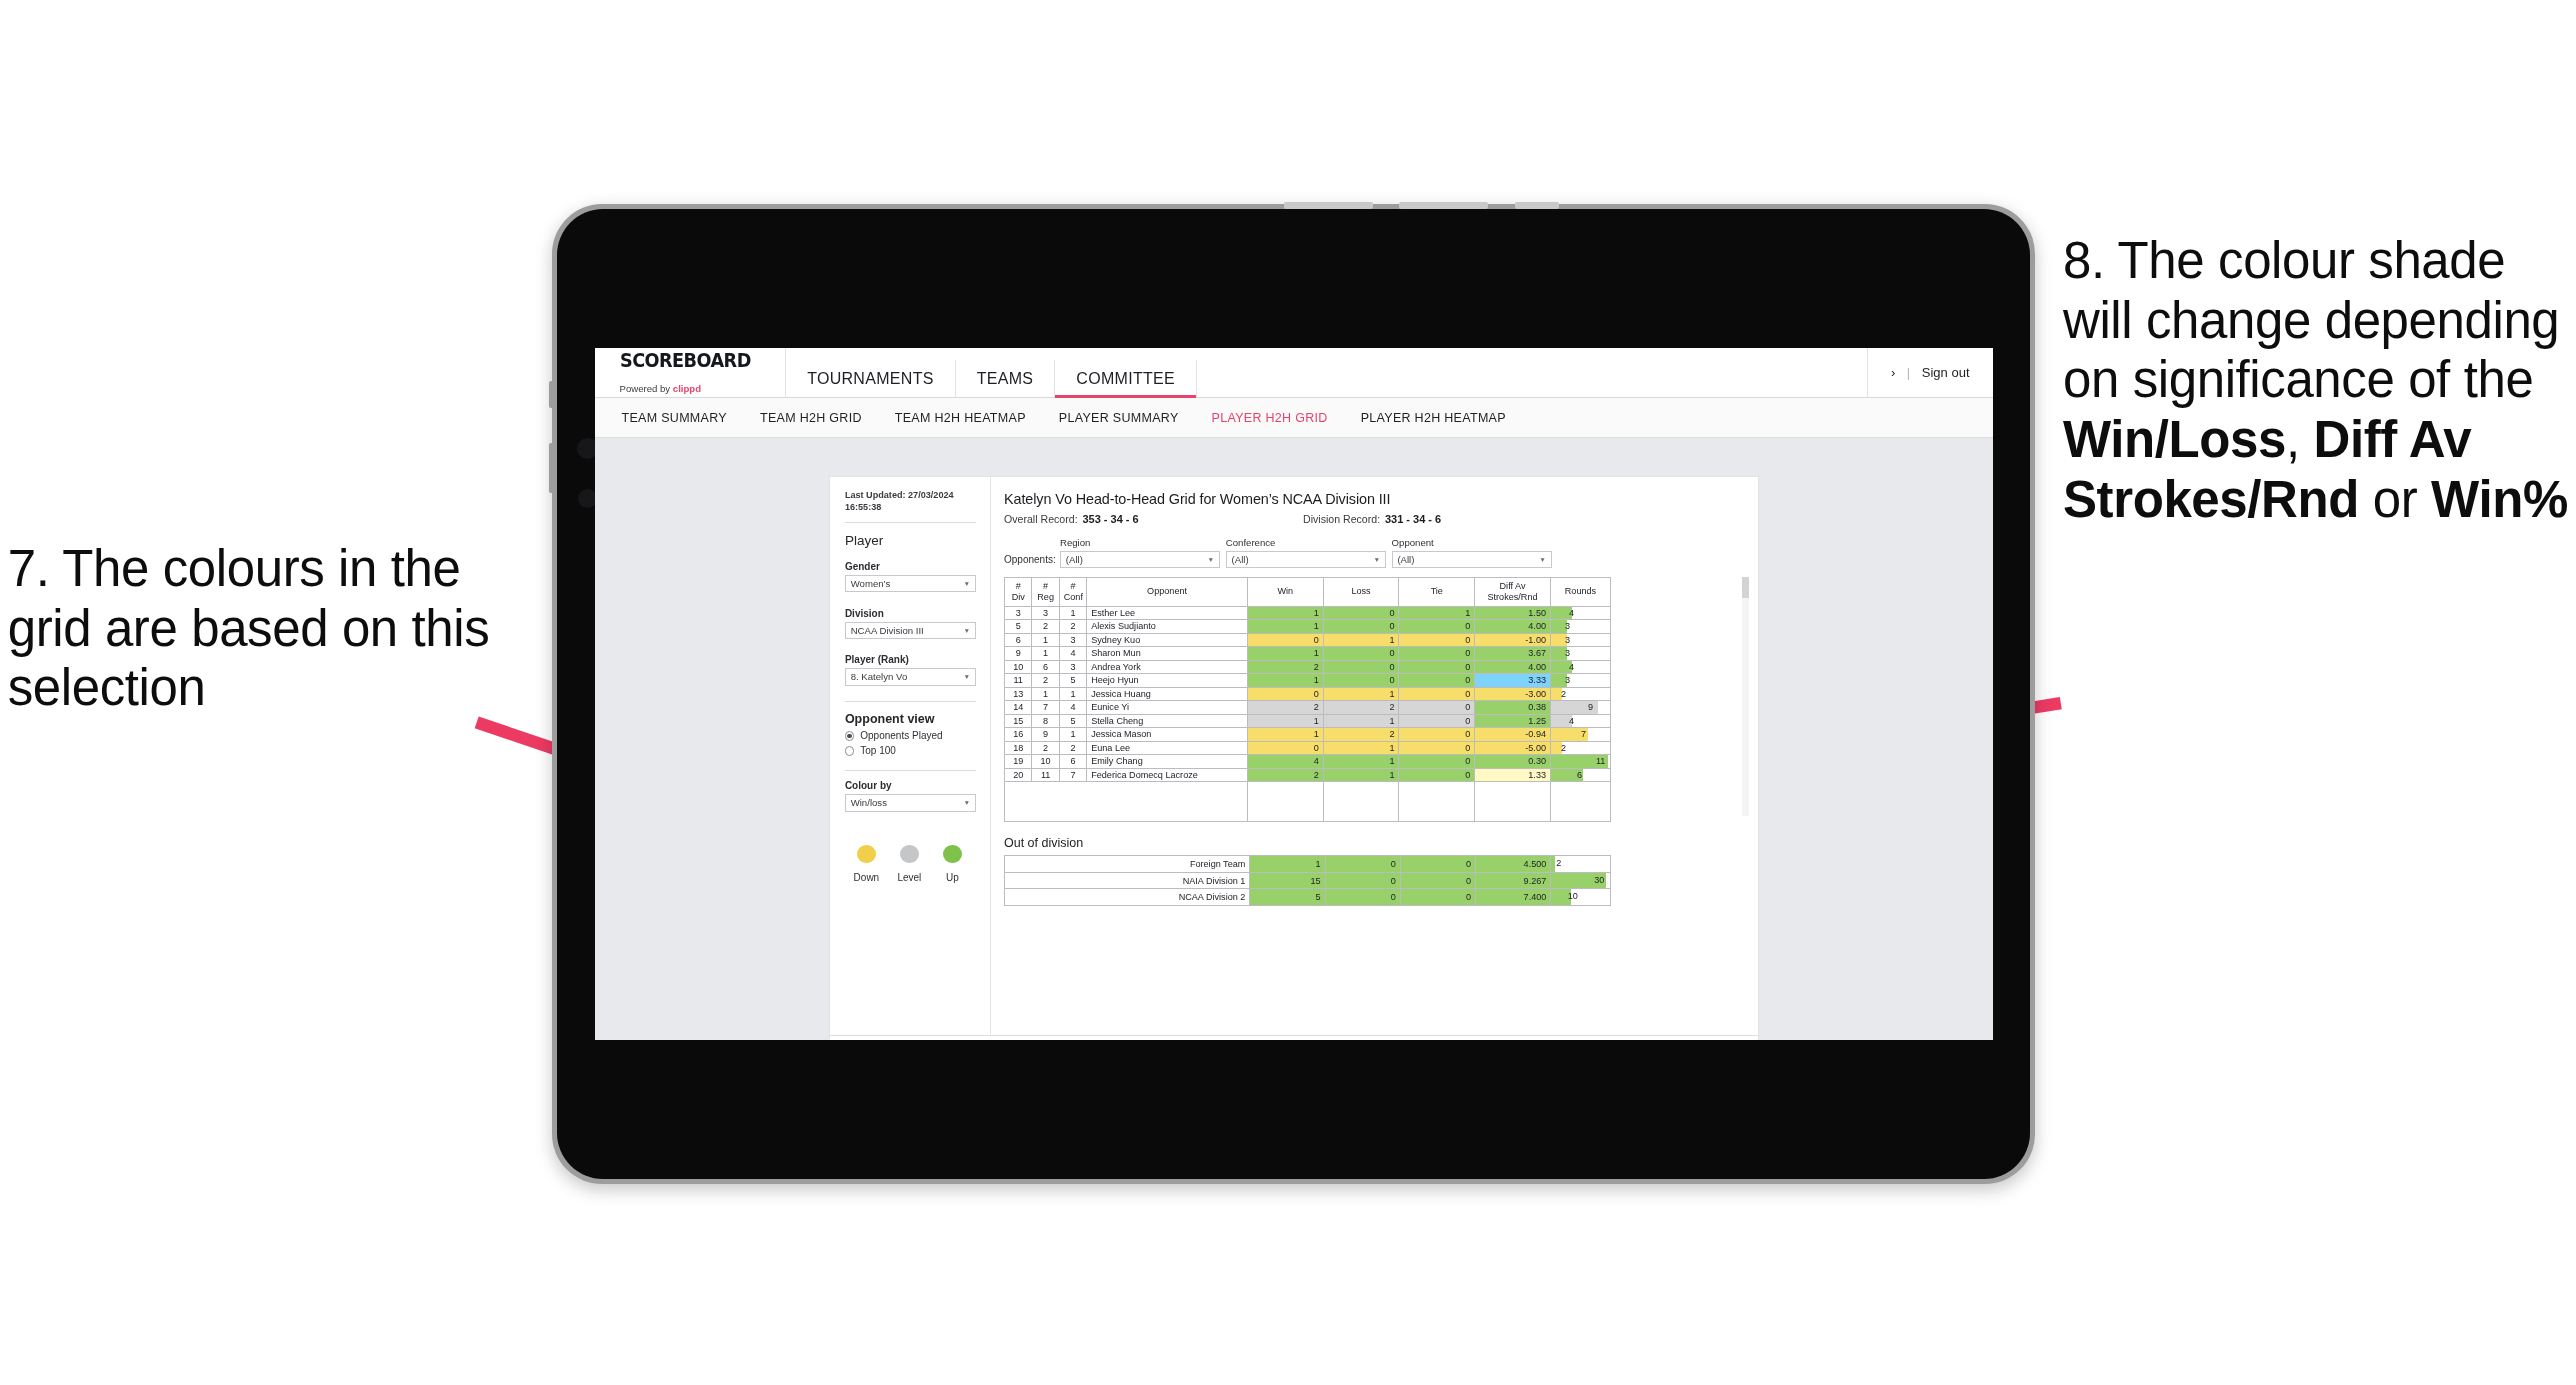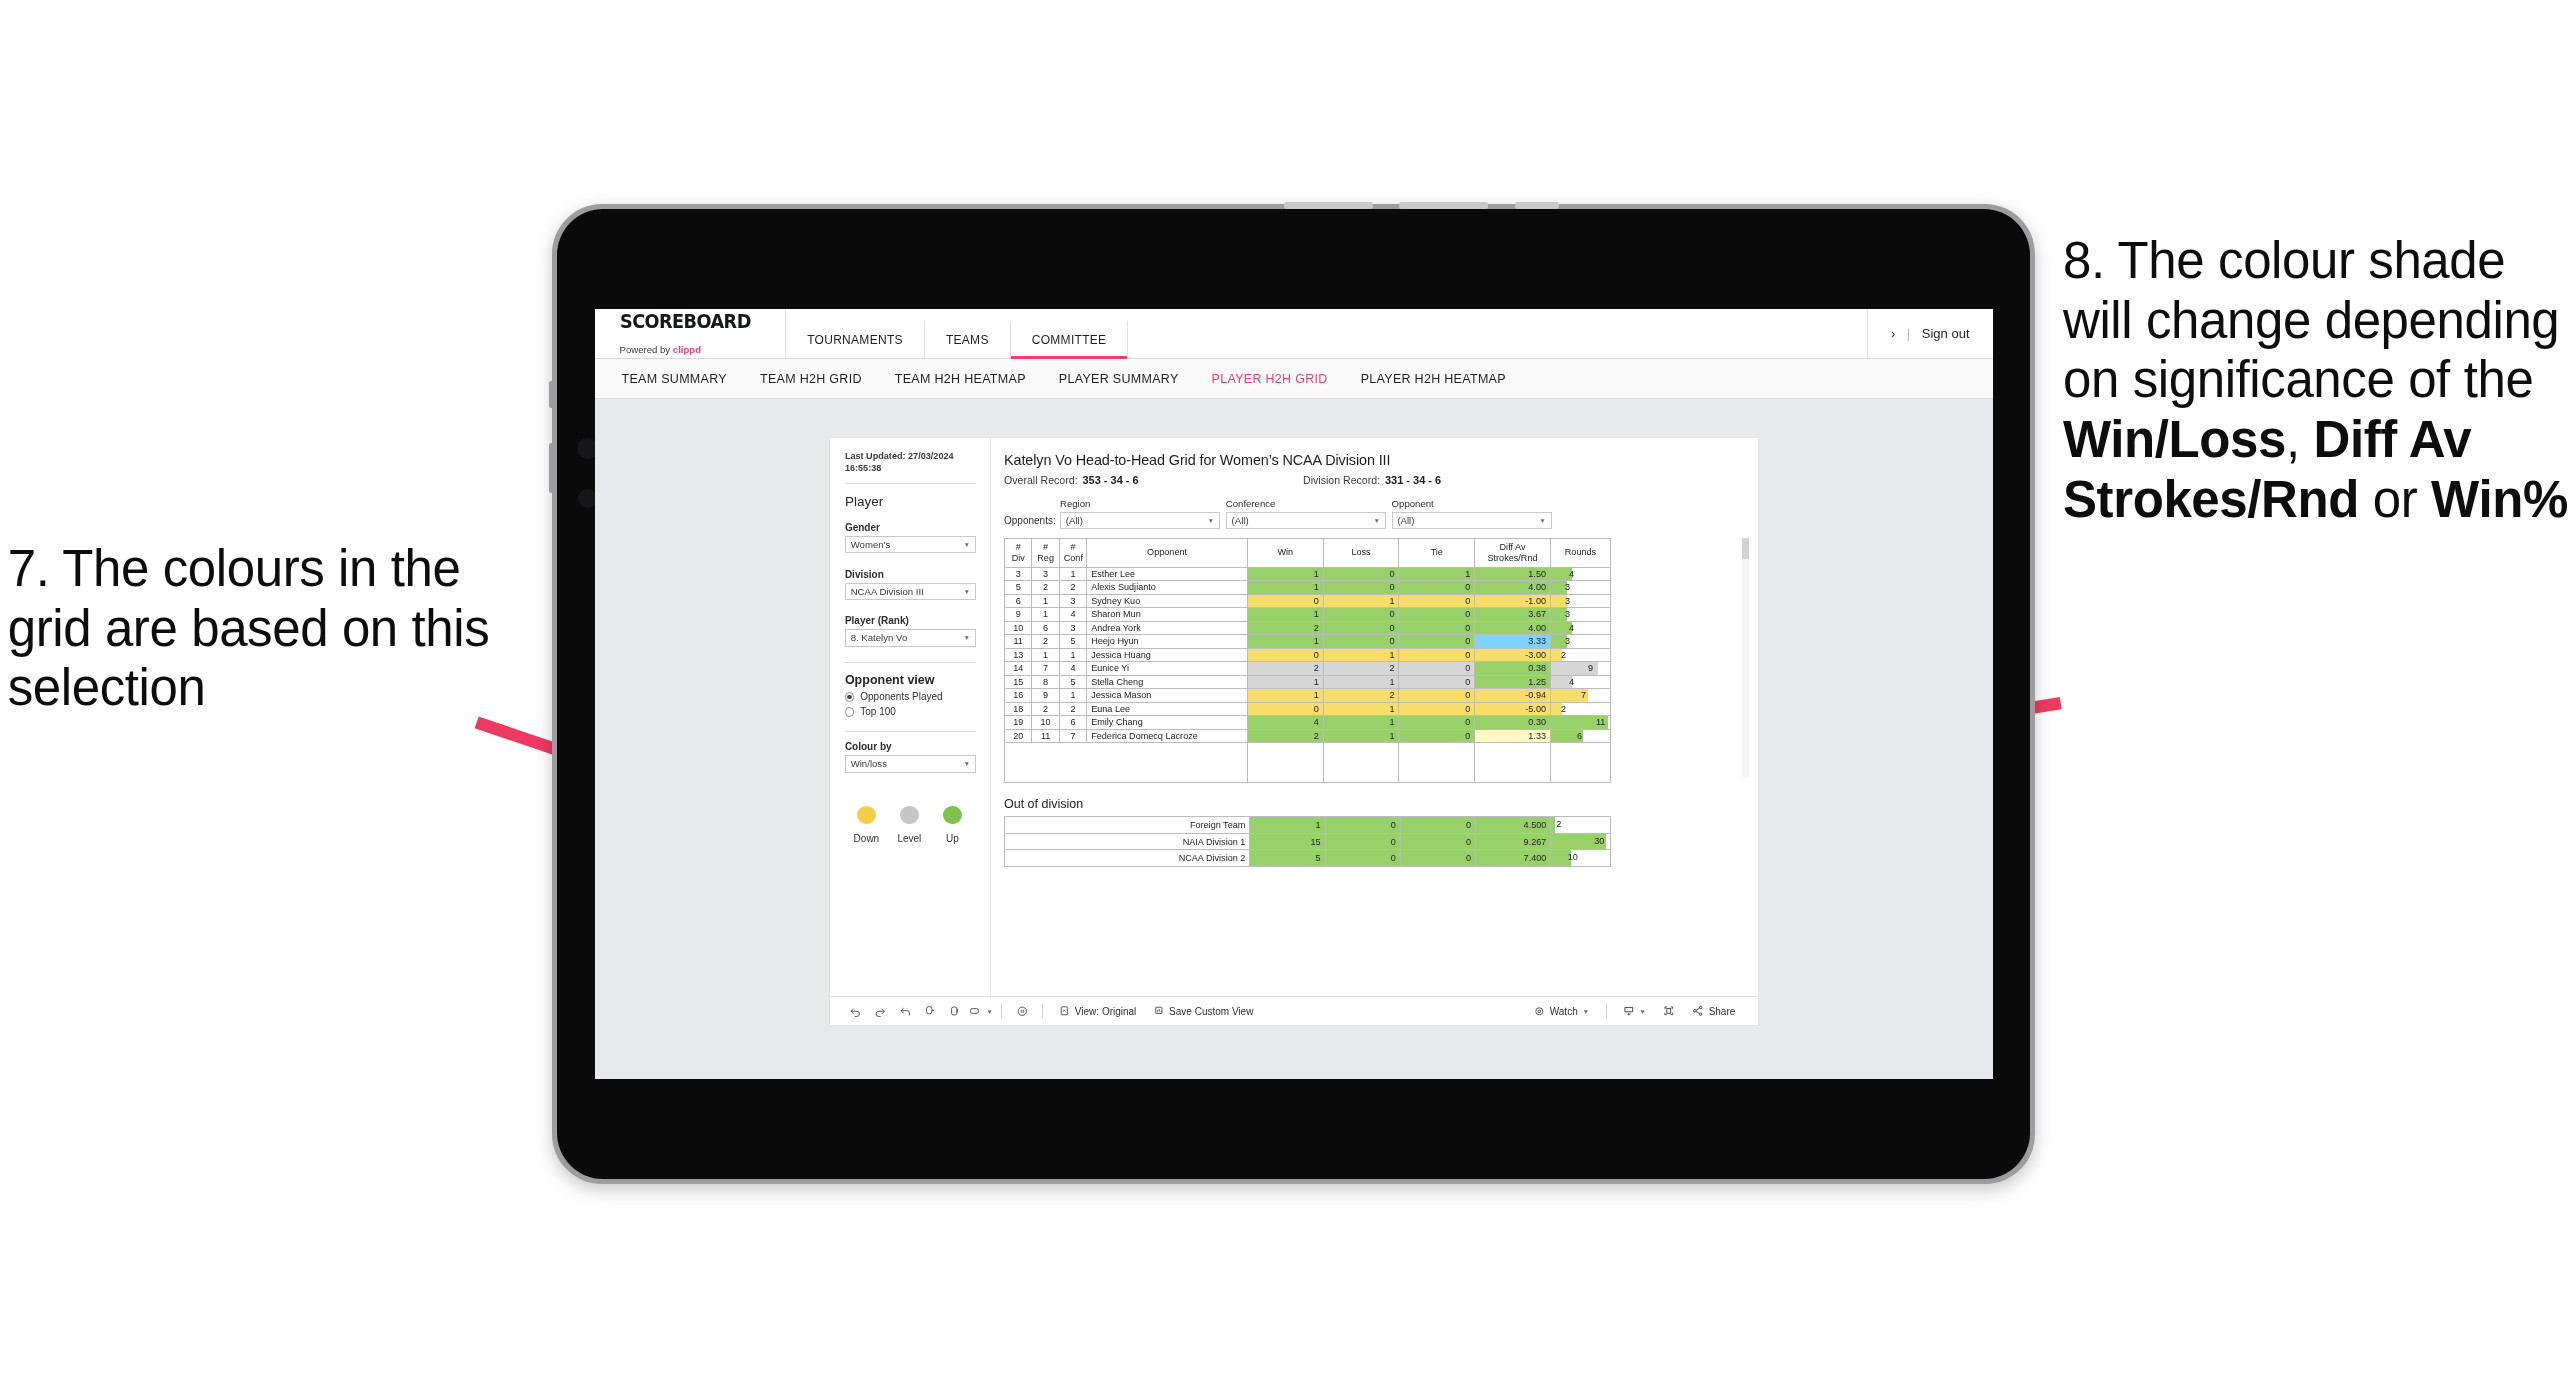--- a/index.html
+++ b/index.html
@@ -48,21 +48,21 @@
   #btn-top-2 { left: 847px;  top: -1.9px; width: 89px; height: 6.7px; background:#c9c9cb; }
   #btn-top-3 { left: 963px; top: -1.9px; width: 44px; height: 6.7px; background:#c9c9cb; }
   #btn-left-1 { left: -2.9px; top: 177px; width: 5.8px; height: 27px; }
   #btn-left-2 { left: -2.9px; top: 239px; width: 5.8px; height: 50px; }
   .cam { position:absolute; background:#17171a; border-radius:50%; }
   #cam-1 { left: 25px; top: 234px; width: 21px; height: 21px; }
   #cam-2 { left: 26px; top: 285px; width: 19px; height: 19px; }
 
   
   #screen {
-    width: 1398px; height: 770px;
+    width: 1398px; height: 692px;
     background: #ffffff;
     overflow: hidden;
     position: relative;
     display: flex; flex-direction: column;
   }
 
   
   #topnav {
     height: 50px; background: #ffffff;
     display: flex; align-items: stretch;
@@ -77,21 +77,21 @@
   #brand-title {
     font-family: "DejaVu Sans", sans-serif;
     font-weight: 700; font-size: 19px; letter-spacing: -0.6px;
     color: #16181f; line-height: 1;
     transform: scaleX(0.93); transform-origin: left center;
   }
   #brand-sub { font-size: 9.6px; color: #3b3b43; margin-top: 14px; line-height:1; }
   #brand-sub .clippd { color: #e8436b; font-weight: 700; }
   .topnav-item {
     display: flex; align-items: center; padding: 0 21px;
-    font-size: 12px; letter-spacing: 0.3px; color: #1e1e24;
+    font-size: 16px; letter-spacing: 0.3px; color: #1e1e24;
     border-right: 1px solid #e3e3e3;
     position: relative;
     margin-top: 12px;
   }
   .topnav-item.active::after {
     content:""; position:absolute; left:0; right:0; bottom:-1px;
     height:2.9px; background:#e8436b;
   }
   #topnav-spacer { flex: 1 1 auto; border-right: 1px solid #e3e3e3; }
   #topnav-right {

